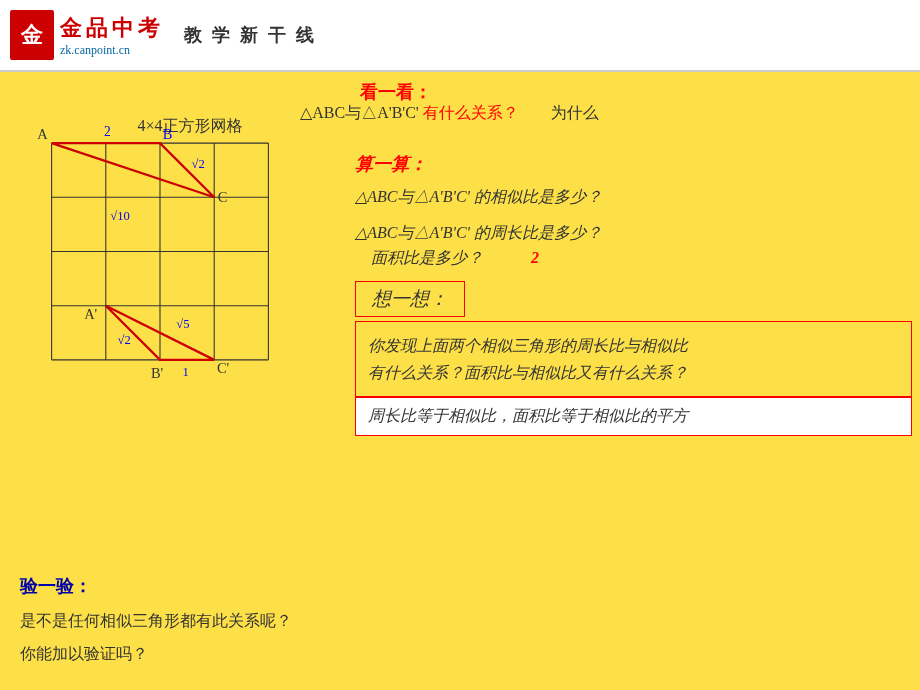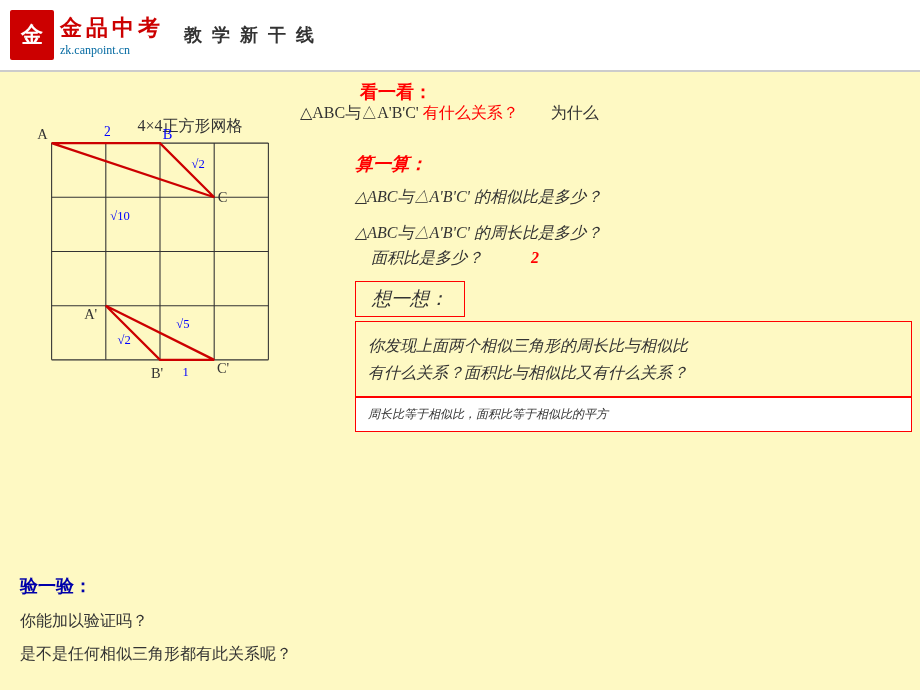--- a/index.html
+++ b/index.html
@@ -63,21 +63,21 @@
       font-size: 18px;
       color: #333;
       font-weight: bold;
     }
 
     
     #main {
       position: absolute;
       top: 72px;
       left: 0; right: 0; bottom: 0;
-      background: #fef9c3;
+      background: #fde047;
       padding: 12px 16px;
     }
 
     .grid-label {
       font-size: 16px;
       color: #333;
       margin-bottom: 8px;
     }
 
     svg.grid-svg {
@@ -118,21 +118,21 @@
       border: 1.5px solid #f00;
       padding: 10px 12px;
       font-size: 16px;
       color: #333;
       line-height: 1.7;
     }
 
     .answer-box {
       border: 1.5px solid #f00;
       padding: 8px 12px;
-      font-size: 12px;
+      font-size: 16px;
       color: #333;
       background: #fff;
     }
 
     .verify-title {
       font-size: 18px;
       color: #00a;
       font-weight: bold;
       margin-bottom: 10px;
     }
@@ -254,17 +254,17 @@
       </div>
     </div>
 
     <div class="answer-box">
       <span>周长比等于相似比，面积比等于相似比的平方</span>
     </div>
   </div>
 
   <div style="position:absolute; bottom:15px; left:20px; right:10px;">
     <div class="verify-title">验一验：</div>
+    <div class="verify-question">是不是任何相似三角形都有此关系呢？</div>
     <div class="verify-question">你能加以验证吗？</div>
-    <div class="verify-question">是不是任何相似三角形都有此关系呢？</div>
   </div>
 
 </div>
 
 </body></html>

